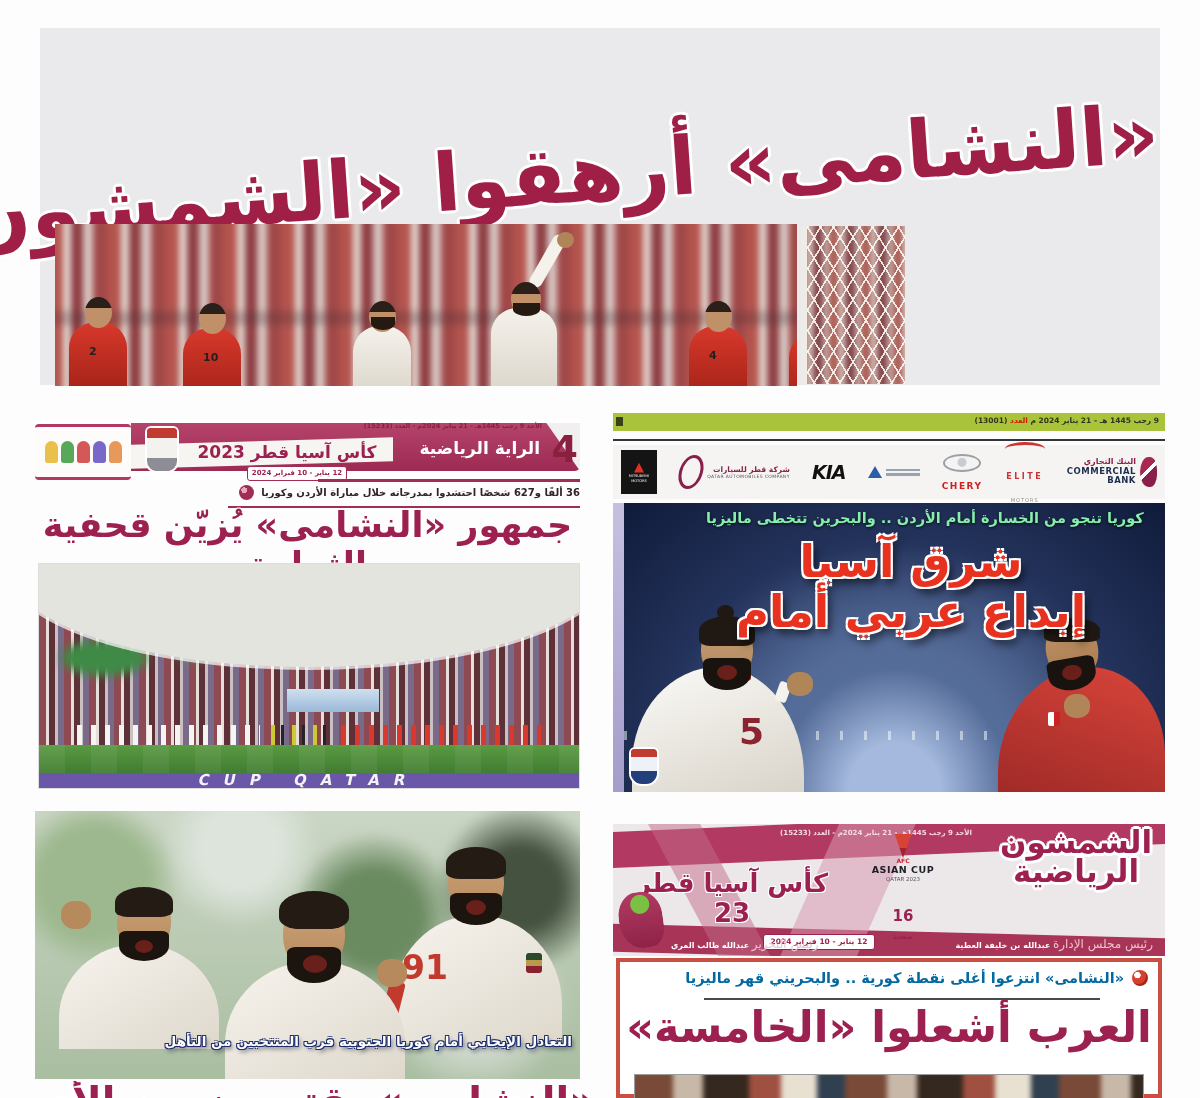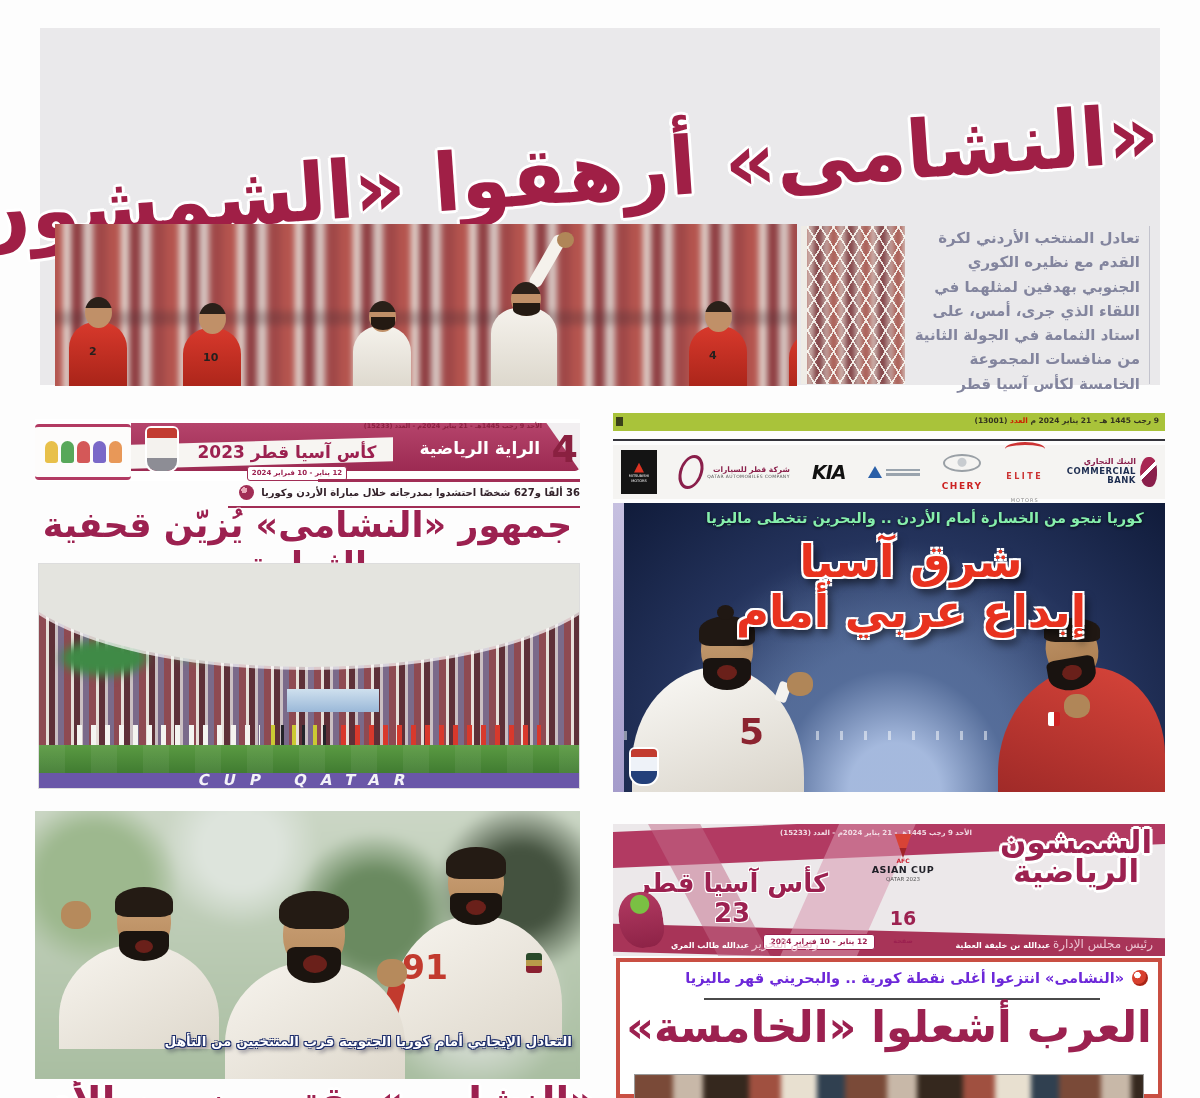--- a/index.html
+++ b/index.html
@@ -235,35 +235,35 @@
     font-size:31px;font-weight:800;line-height:.95;}
   .brm-logo span{display:block;}
   .brm-afc{position:absolute;left:248px;top:10px;width:84px;display:flex;flex-direction:column;align-items:center;line-height:1.15;}
   .cup-glyph{width:22px;height:24px;background:linear-gradient(#d84336 0 60%,#a02428 60%);
     clip-path:polygon(50% 100%,12% 0,88% 0);}
   .brm-afc i{font-style:normal;font-size:6px;font-weight:800;color:#c23;}
   .brm-afc b{font-size:9.5px;font-weight:800;color:#202028;letter-spacing:.5px;}
   .brm-afc u{text-decoration:none;font-size:5.5px;color:#555;}
   .brm-tournament{position:absolute;left:2px;top:44px;width:234px;text-align:center;font-size:26px;font-weight:800;color:#9c2150;}
   .brm-pages{position:absolute;left:252px;top:84px;width:76px;text-align:center;line-height:1.1;}
-  .brm-pages b{display:block;font-size:19px;font-weight:800;color:#9c2150;}
+  .brm-pages b{display:block;font-size:15px;font-weight:800;color:#9c2150;}
   .brm-pages i{font-style:normal;font-size:6.5px;font-weight:700;color:#9c2150;}
   .brm-dates{position:absolute;left:150px;top:110px;width:110px;height:14px;background:#fff;border:1px solid #9c2150;
     border-radius:3px;font-size:7.5px;font-weight:800;color:#9c2150;text-align:center;line-height:14px;}
   .brm-chair{position:absolute;right:12px;top:113px;font-size:8px;color:#fff;}
   .brm-chair i,.brm-editor i{font-style:normal;color:#ecc2d0;font-size:12px;}
   .brm-chair b,.brm-editor b{font-weight:800;color:#fff;}
   .brm-editor{position:absolute;left:58px;top:113px;font-size:8px;color:#fff;}
   .brm-mascot{position:absolute;left:6px;top:68px;width:44px;height:56px;transform:rotate(-8deg);
     border-radius:45% 45% 35% 50%;
     background:radial-gradient(circle at 52% 22%,#7ac043 0 9px,transparent 10px),linear-gradient(#b23a62,#8e2347);}
 
   .br-box{left:616px;top:958px;width:546px;height:140px;background:#fff;border:4px solid #c94f43;box-sizing:border-box;}
   .brb-kicker{position:absolute;right:10px;left:60px;top:8px;display:flex;direction:rtl;align-items:center;gap:8px;
-    font-size:14.5px;font-weight:800;color:#6d28d9;}
+    font-size:14.5px;font-weight:800;color:#0369a1;}
   .ball-icon{width:16px;height:16px;border-radius:50%;flex:0 0 auto;
     background:radial-gradient(circle at 34% 32%,#ffffff 0 3px,transparent 3.5px),#d8402e;box-shadow:inset -2px -2px 0 rgba(120,10,0,.5);}
   .brb-rule{position:absolute;right:58px;top:36px;width:396px;height:1.5px;background:#4a4a4a;}
   .brb-headline{position:absolute;left:0;right:0;top:40px;margin:0;text-align:center;font-size:43px;font-weight:800;color:#9c2150;}
   .brb-photo{position:absolute;left:14px;right:14px;top:112px;height:40px;border:1px solid #9a9a9a;overflow:hidden;}
   .brb-photo i{position:absolute;inset:-4px;filter:blur(2.5px);display:block;
     background:repeating-linear-gradient(90deg,#7a4a38 0 42px,#c8b8a8 42px 72px,#35281e 72px 118px,#a05040 118px 150px,#e8e0d0 150px 186px,#304050 186px 214px);}
 </style>
 </head>
 <body>
@@ -303,21 +303,20 @@
       </div>
       <div class="fig korea k4">
         <i class="f-torso"></i>
       </div>
     </div>
     <div class="abs net-photo">
       <div class="net-bg"></div>
       <div class="net-overlay"></div>
       <div class="net-post"></div>
     </div>
-    <div class="abs top-lede rtl">تعادل المنتخب الأردني لكرة القدم مع نظيره الكوري الجنوبي بهدفين لمثلهما في اللقاء الذي جرى، أمس، على استاد الثمامة في الجولة الثانية من منافسات المجموعة الخامسة لكأس آسيا قطر</div>
   </section>
 
   <section class="abs ml-masthead">
     <div class="ml-rose"></div>
     <div class="ml-corner"></div>
     <div class="ml-whiteband"></div>
     <div class="ml-fans">
       <span class="fan"></span>
         <span class="fan"></span>
         <span class="fan"></span>

